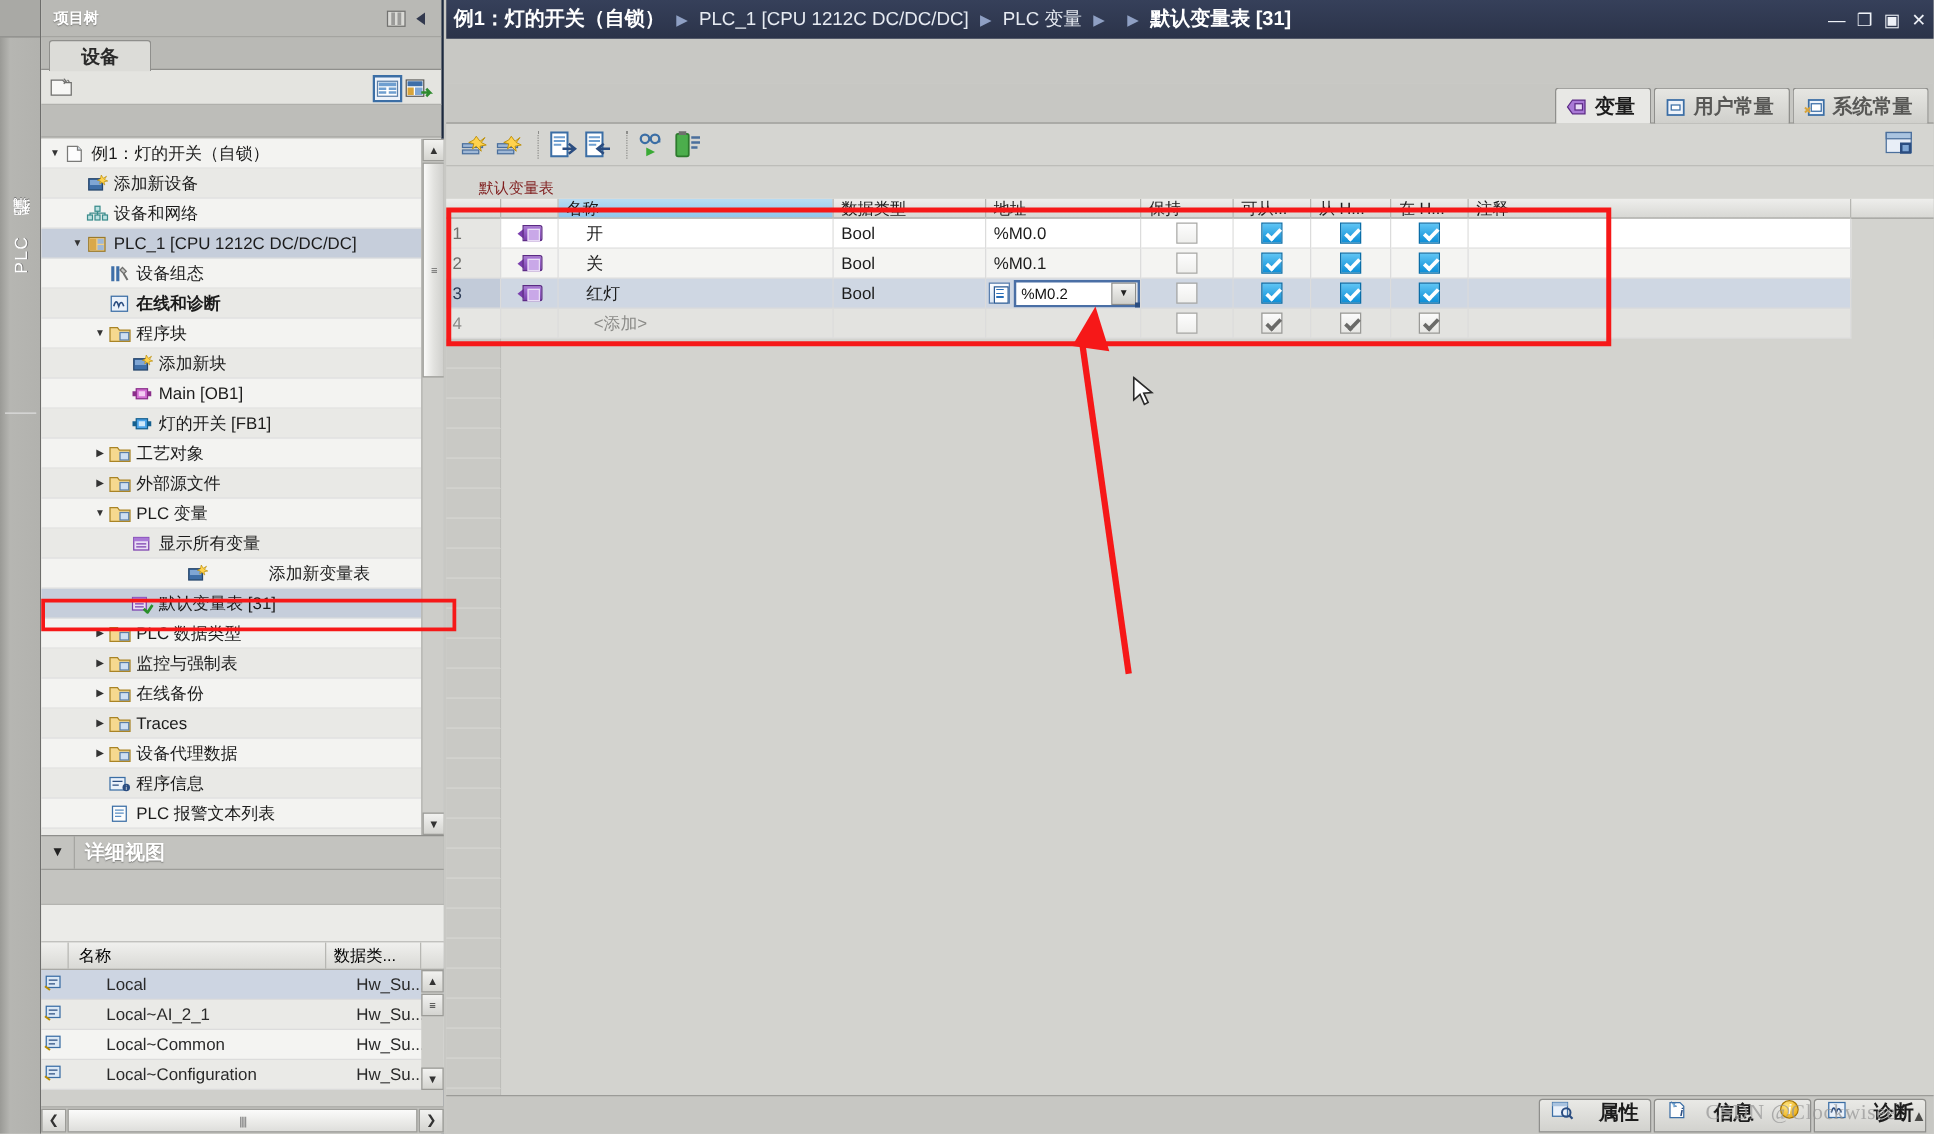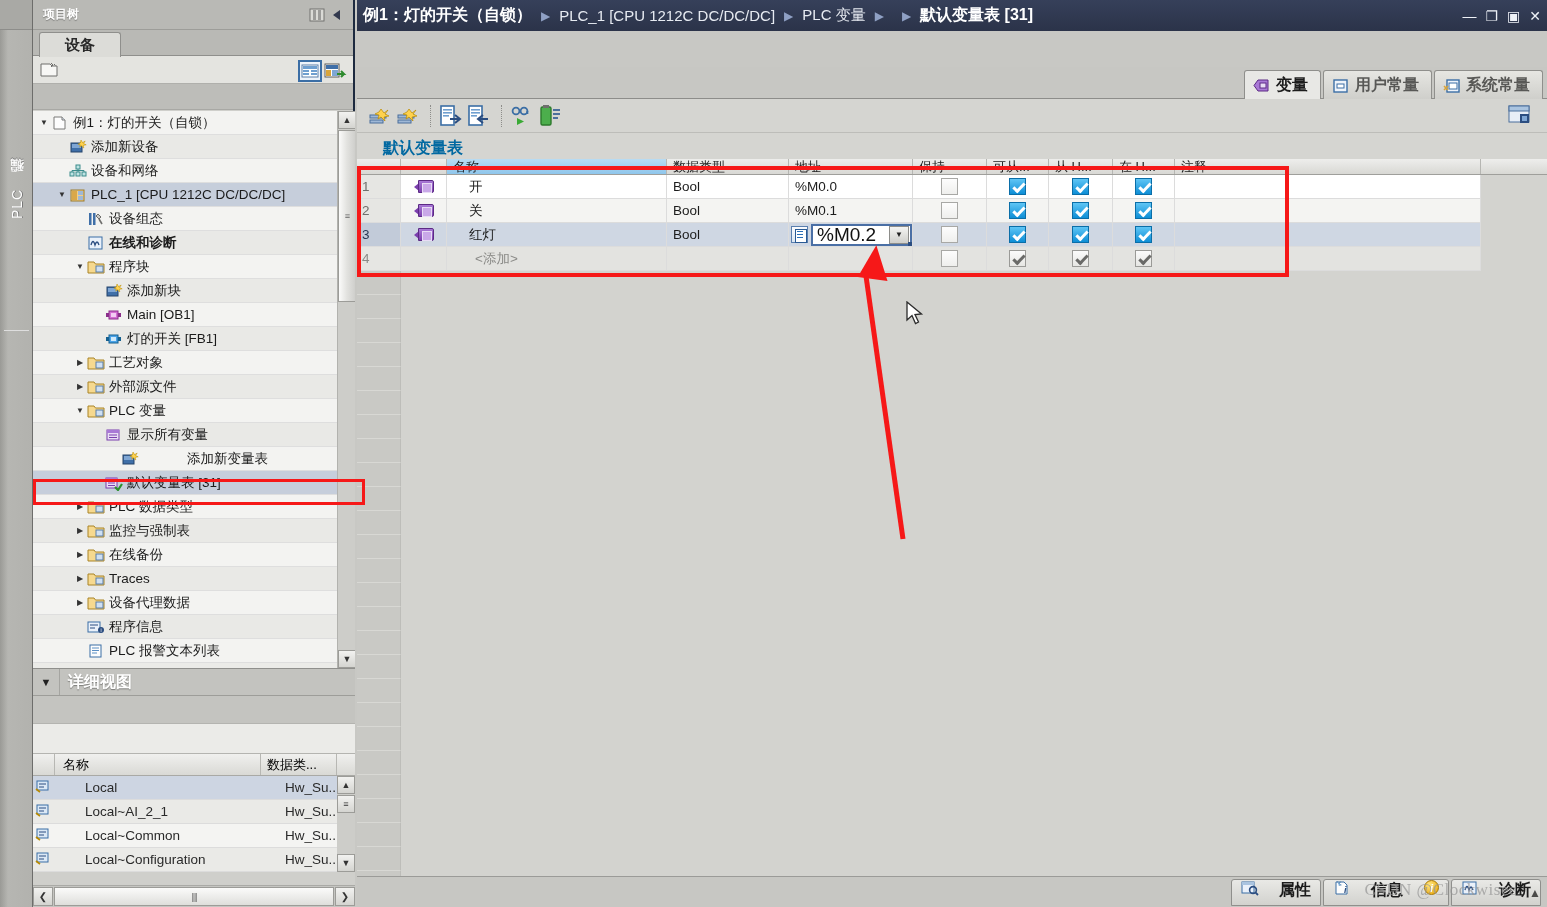--- a/index.html
+++ b/index.html
@@ -184,21 +184,21 @@
     height: 34px; background:#d5d5d1; display:flex; align-items:center;
     padding-left: 10px; position:relative; border-bottom:1px solid #bdbdb9;
   }
   #toolbar2 .tsep { width:1px; height: 22px; margin: 0 7px;
     border-left: 1px dotted #8d8d8a; }
   #toolbar2 .tb { width: 26px; height: 26px; margin-right: 2px; position:relative;}
   #toolbar2 .right-ico { position:absolute; right: 14px; top:4px; width:26px;height:24px;}
 
   #tabletitle {
     height: 26px; background:#d5d5d1; display:flex; align-items:flex-end;
-    padding-left: 26px; font-size: 16px; font-weight: bold; color:#0369a1;
+    padding-left: 26px; font-size: 12px; font-weight: normal; color:#7f1d1d;
   }
 
   
   #grid { position:relative; background:#d3d3cf; height: 735px; }
   .ghead { display:flex; height: 16px; background: linear-gradient(#eeeeec,#d8d8d4);
     border-bottom:1px solid #9f9f9b; font-size:13px; color:#1c1c1c; overflow:hidden;}
   .ghead .gh { border-right:1px solid #b6b6b2; padding-left:6px; height:100%;
     display:flex; align-items:center; overflow:hidden; white-space:nowrap;}
   .ghead .gh.sorted { background: linear-gradient(#b9dcf2,#8fc6ec); }
   .grow { display:flex; height: 24px; font-size:13.5px; color:#1c1c1c; }
@@ -271,21 +271,21 @@
     background:#ffffff; border:1px solid #2a5a94;
   }
   .addr-helper:after{
     content:""; position:absolute; left:5px; top:4px; width:6px; height:8px;
     background: repeating-linear-gradient(to bottom,#2a6fb8 0 1px,#ffffff 1px 3px);
   }
   .addr-combo {
     flex:1; height: 22px; border: 2px solid #4a6fa5; background:#ffffff;
     display:flex; align-items:center; position:relative;
   }
-  .addr-combo .val { padding-left:4px; font-size:19px; color:#111; flex:1;}
+  .addr-combo .val { padding-left:4px; font-size:12px; color:#111; flex:1;}
   .addr-combo .drop {
     width: 20px; height: 18px; margin-right: 1px;
     background: linear-gradient(#f4f4f2,#cfcfcb); border:1px solid #8d8d8a;
     display:flex; align-items:center; justify-content:center; font-size:8px; color:#222;
   }
   .addr-combo .grip { position:absolute; right:-3px; bottom:-3px; width:5px;height:5px;
     background:#2b4d80; }
 
   
   #grid-redbox {
@@ -519,21 +519,21 @@
           </div>
           <div class="trow" style="padding-left: 58px;">
             <span class="twist"></span>
             <span class="ticon"><svg width="18" height="16" viewBox="0 0 18 16">
                 <rect x="2" y="3" width="12" height="10" fill="#e9def5" stroke="#7b3fae"></rect>
                 <rect x="2" y="3" width="12" height="3" fill="#a979d6"></rect>
                 <path d="M4 8 h8 M4 10.5 h8" stroke="#7b3fae"></path>
               </svg></span>
             <span class="tlabel">显示所有变量</span>
           </div>
-          <div class="trow" style="padding-left: 30px; gap: 44px;">
+          <div class="trow" style="padding-left: 58px; gap: 44px;">
             <span class="twist"></span>
             <span class="ticon"><svg width="18" height="16" viewBox="0 0 18 16">
                 <rect x="2" y="4" width="11" height="9" fill="#3f6fa8" stroke="#26456b"></rect>
                 <rect x="3" y="5" width="9" height="4" fill="#7fa6d4"></rect>
                 <path d="M12 1 l1.6 2.6 l2.6 -1.6 l-1.6 2.6 l2.6 1.2 l-3 .6 l.6 2.6 l-2.4 -2.2 l-1.6 1.4 l.5 -2.4 l-2.4 -.6 l2.4 -1.2 Z" fill="#ffd24d" stroke="#b98a00" stroke-width=".5"></path>
               </svg></span>
             <span class="tlabel">添加新变量表</span>
           </div>
           <div class="trow sel" style="padding-left: 58px;">
             <span class="twist"></span>

